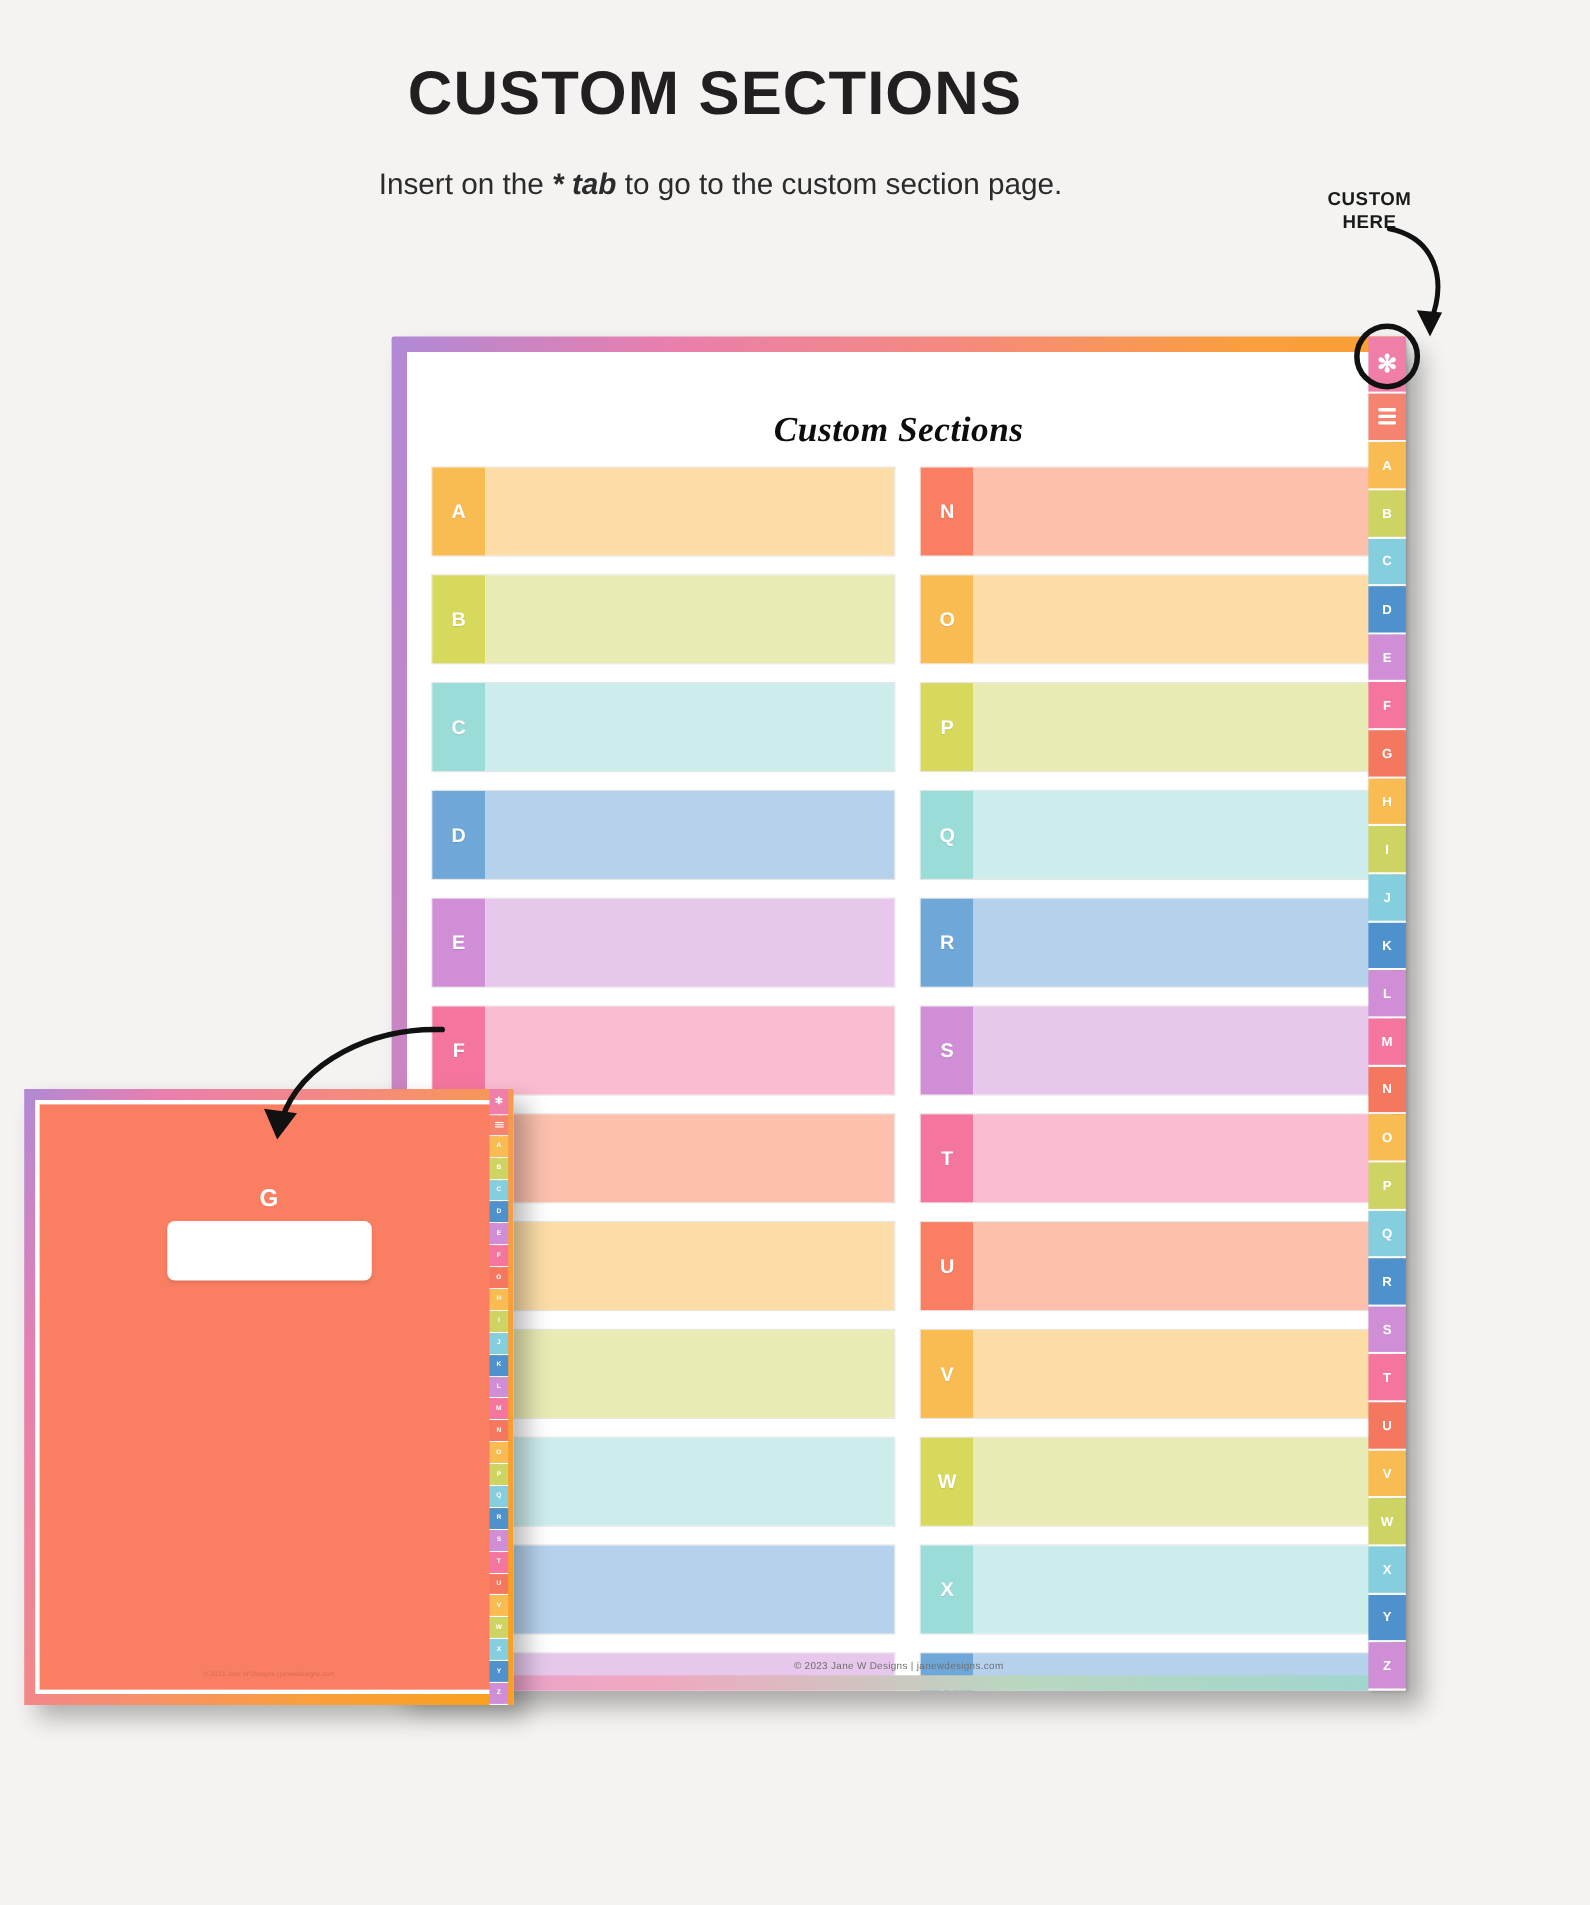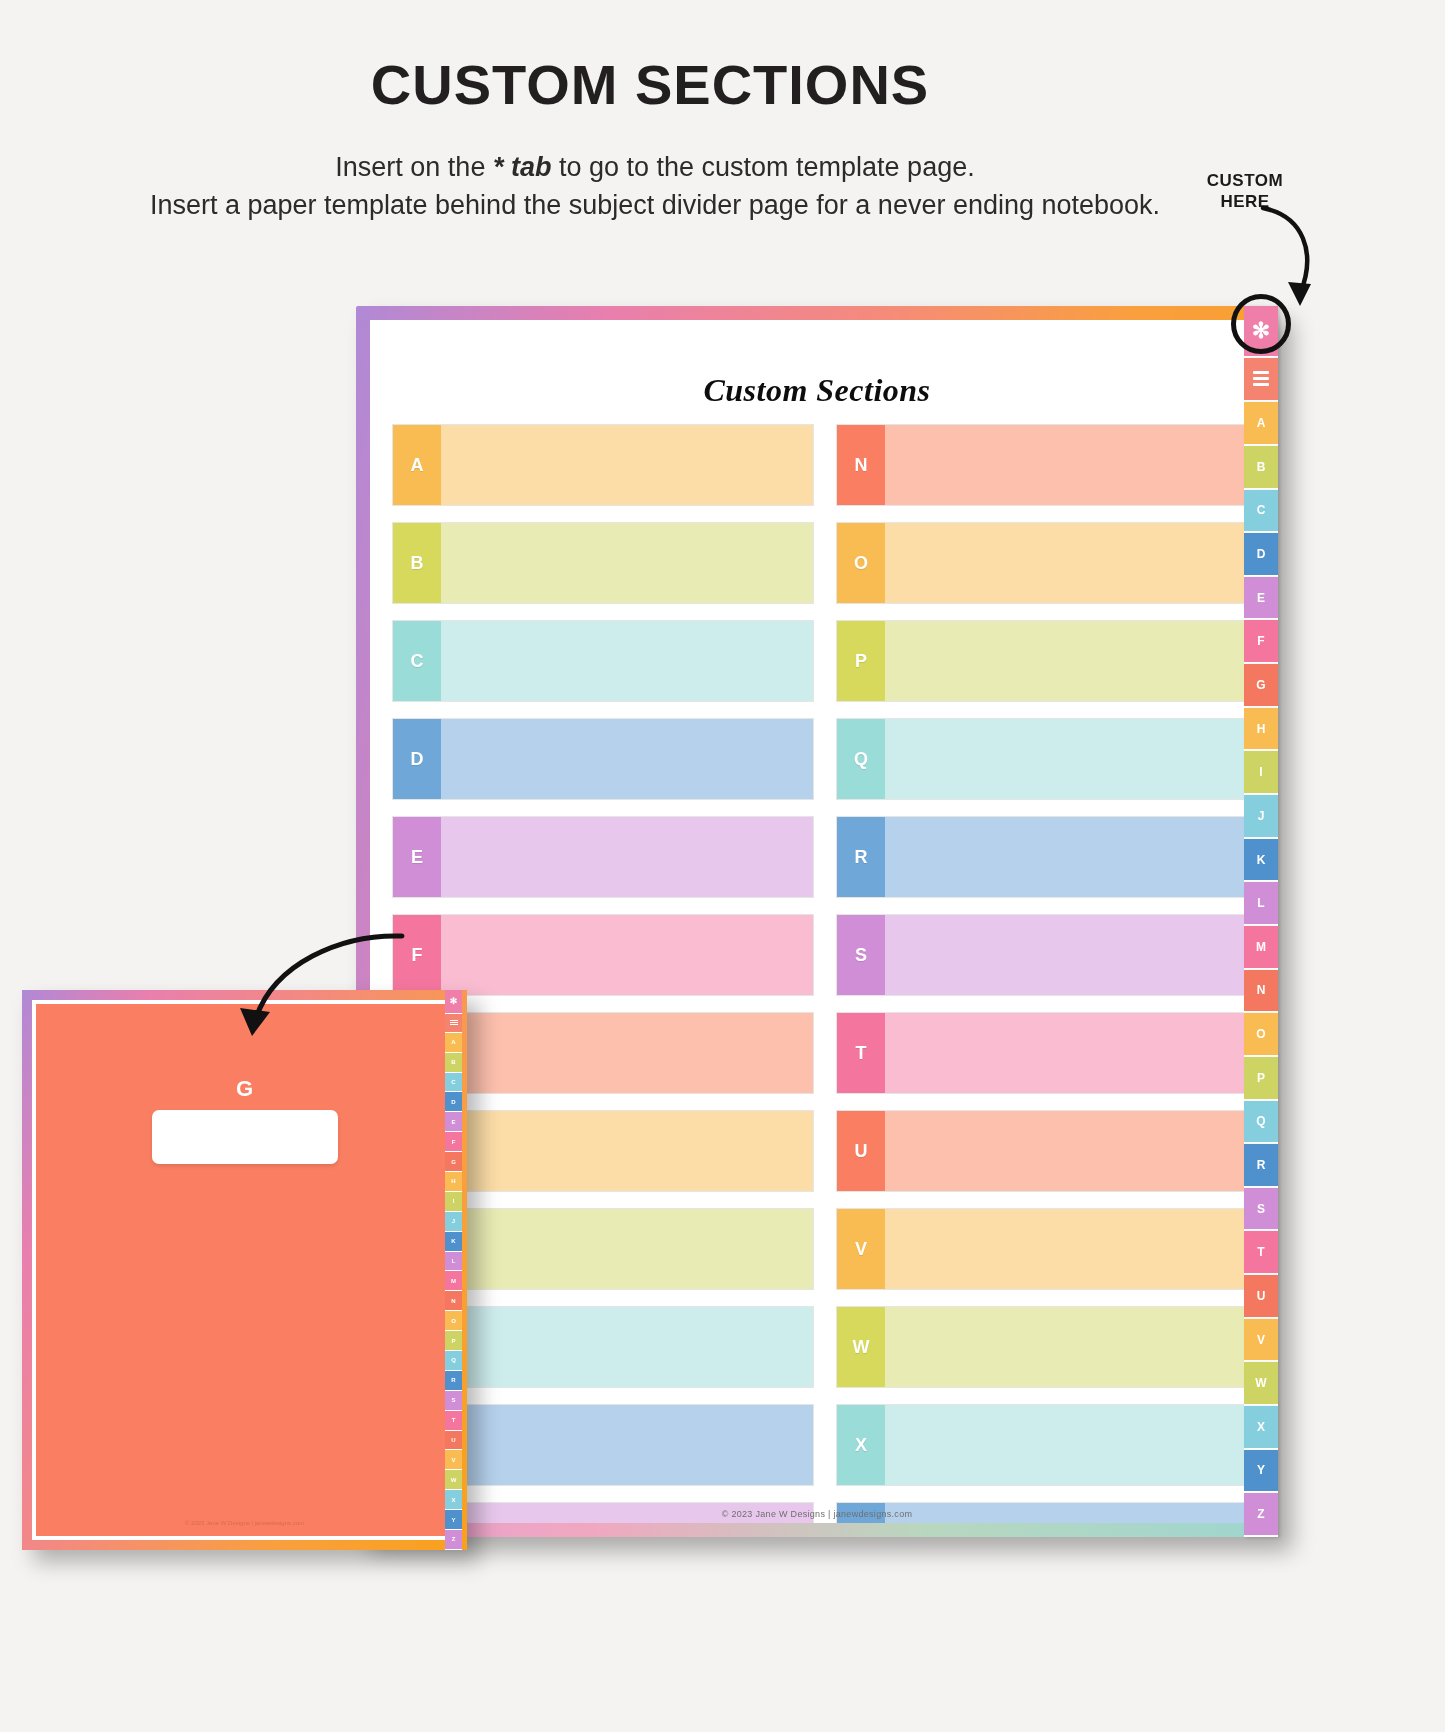--- a/index.html
+++ b/index.html
@@ -152,22 +152,21 @@
   .divider-arrow { position: absolute; top: 920px; left: 230px; z-index: 55; }
 </style>
 </head>
 <body>
 
 <div id="root">
 
   <div class="page-title">CUSTOM SECTIONS</div>
 
   <div class="subtitle-block">
-    <span class="subtitle-line"><span>Insert on the </span><span class="star-tab-em">* tab</span><span> to go to the custom template page.</span></span>
-    <span class="subtitle-line">Insert a paper template behind the subject divider page for a never ending notebook.</span>
+    <span class="subtitle-line"><span>Insert on the </span><span class="star-tab-em">* tab</span><span> to go to the custom section page.</span></span>
   </div>
 
   <div class="click-here">
     <div>CUSTOM</div>
     <div>HERE</div>
   </div>
   <svg class="click-arrow" width="80" height="130" viewBox="0 0 80 130">
     <path d="M8 18 C 48 26, 62 62, 45 104" stroke="#111" stroke-width="4.5" fill="none" stroke-linecap="round"></path>
     <path d="M45 116 L 33 92 L 56 94 Z" fill="#111"></path>
   </svg>

